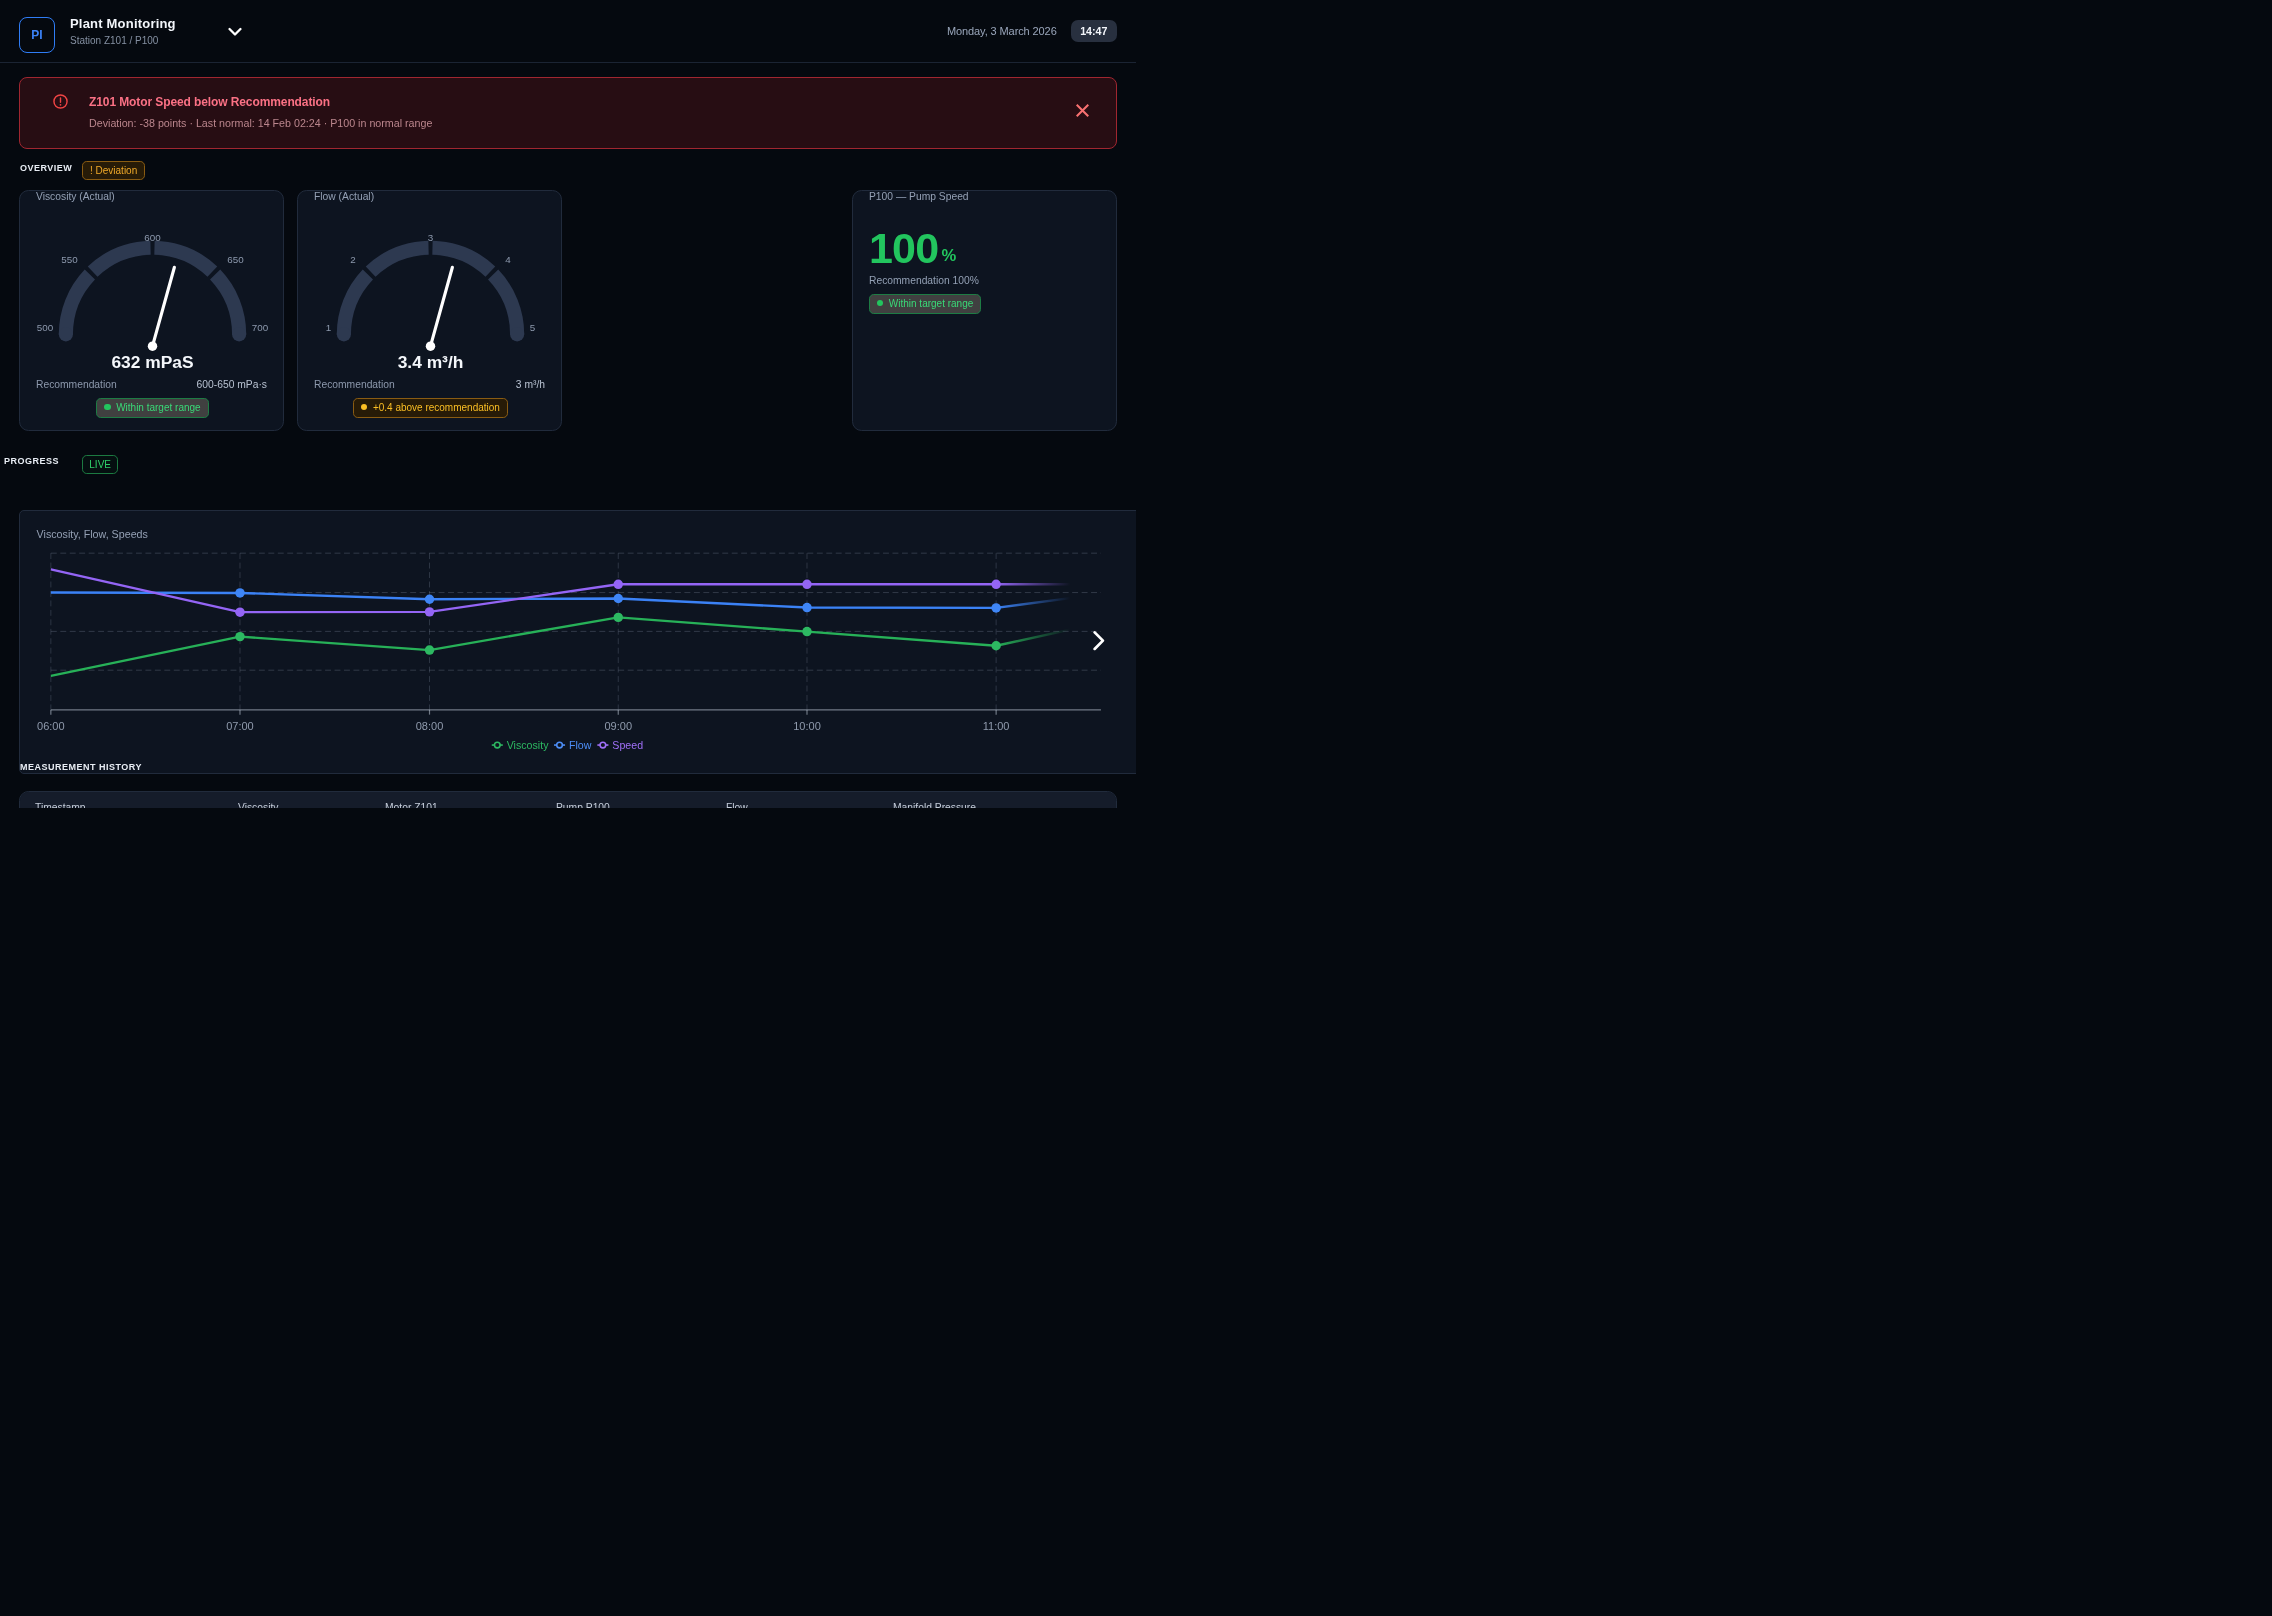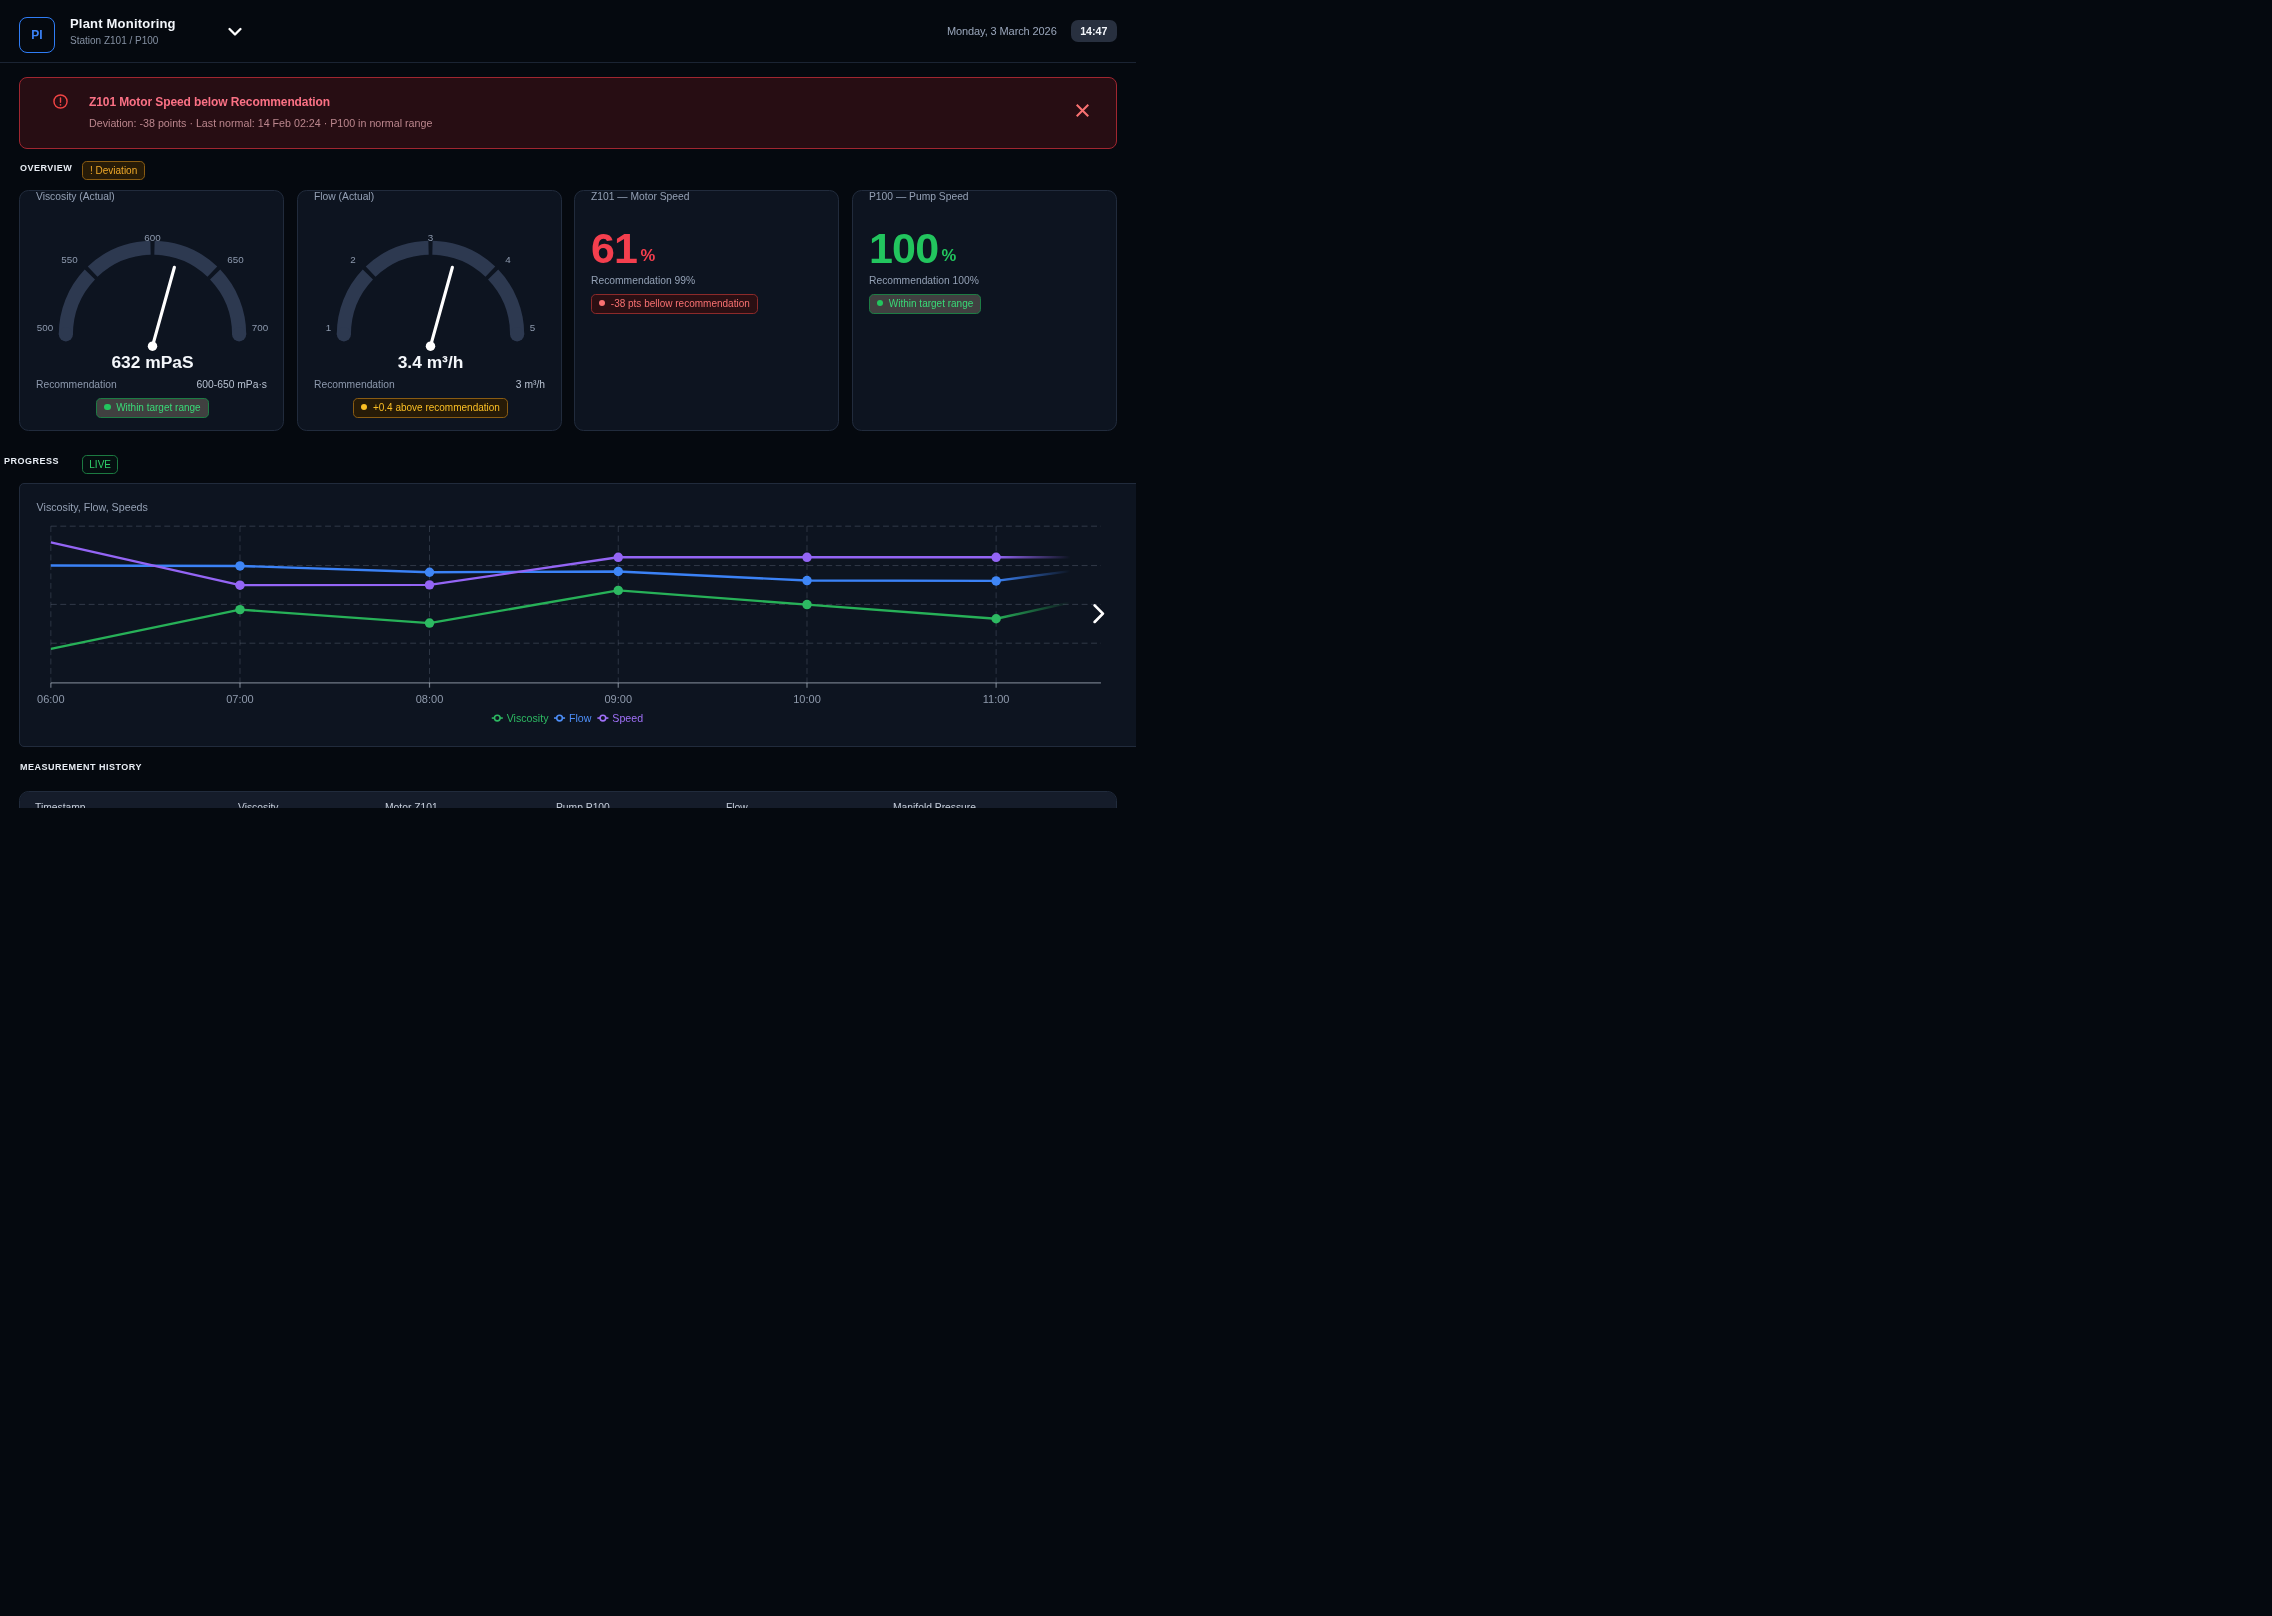--- a/index.html
+++ b/index.html
@@ -50,21 +50,21 @@
 .b-green .dot { background:#22c55e; }
 .b-amber { color:#fbbf24; border:0.8px solid #8a5c12; background:#271b07; }
 .b-amber .dot { background:#fbbf24; }
 .gval { position:absolute; left:0; width:265px; top:161px; text-align:center;
   font-size:17.4px; font-weight:600; color:#f4f7fb; }
 .grec-l { position:absolute; left:16px; top:188px; font-size:10.3px; color:#8d99ad; }
 .grec-r { position:absolute; right:16px; top:188px; font-size:10.3px; color:#b8c2d1; }
 .gbadge-wrap { position:absolute; left:0; width:265px; top:207px; text-align:center; }
 
 
-.chart-card { position:absolute; left:19px; top:483px; width:1314px; height:264px;
+.chart-card { position:absolute; left:19px; top:510px; width:1314px; height:264px;
   background:#0d1420; border:0.8px solid #212b3c; border-radius:5px; }
 .chart-title { position:absolute; left:16.6px; top:17.4px; font-size:10.7px; color:#94a0b4; }
 
 
 .table-card { position:absolute; left:19px; top:791px; width:1098px; height:47px;
   background:#0d1420; border:0.8px solid #212b3c; border-radius:9.5px 9.5px 0 0; overflow:hidden; }
 .thead { position:absolute; left:0; top:0; width:100%; height:38px; background:#151c2a; }
 .th { position:absolute; top:10.3px; font-size:10.3px; color:#c6cedb; }
 </style>
 </head>
@@ -147,26 +147,20 @@
       </g>
       <line x1="168" y1="197" x2="195.8" y2="96.8" stroke="#ffffff" stroke-width="4" stroke-linecap="round"></line>
       <circle cx="168" cy="197" r="6" fill="#ffffff"></circle>
     </svg>
     <div class="gval">3.4 m³/h</div>
     <div class="grec-l">Recommendation</div>
     <div class="grec-r">3 m³/h</div>
     <div class="gbadge-wrap"><span class="sbadge b-amber"><span class="dot"></span>+0.4 above recommendation</span></div>
   </div>
 
-  <div class="card" style="left:574px;">
-    <div class="ctitle">Z101 — Motor Speed</div>
-    <div class="bignum" style="top:33px; color:#f43f4e;"><span class="n">61</span><span class="p">%</span></div>
-    <div class="recline" style="top:84px;">Recommendation 99%</div>
-    <div style="position:absolute; left:16px; top:103px;"><span class="sbadge b-red"><span class="dot"></span>-38 pts bellow recommendation</span></div>
-  </div>
 
   <div class="card" style="left:852px;">
     <div class="ctitle">P100 — Pump Speed</div>
     <div class="bignum" style="top:33px; color:#22c55e;"><span class="n">100</span><span class="p">%</span></div>
     <div class="recline" style="top:84px;">Recommendation 100%</div>
     <div style="position:absolute; left:16px; top:103px;"><span class="sbadge b-green"><span class="dot"></span>Within target range</span></div>
   </div>
 
   <div class="seclabel" style="left:4px; top:456px;">PROGRESS</div>
   <div class="badge badge-live">LIVE</div>

